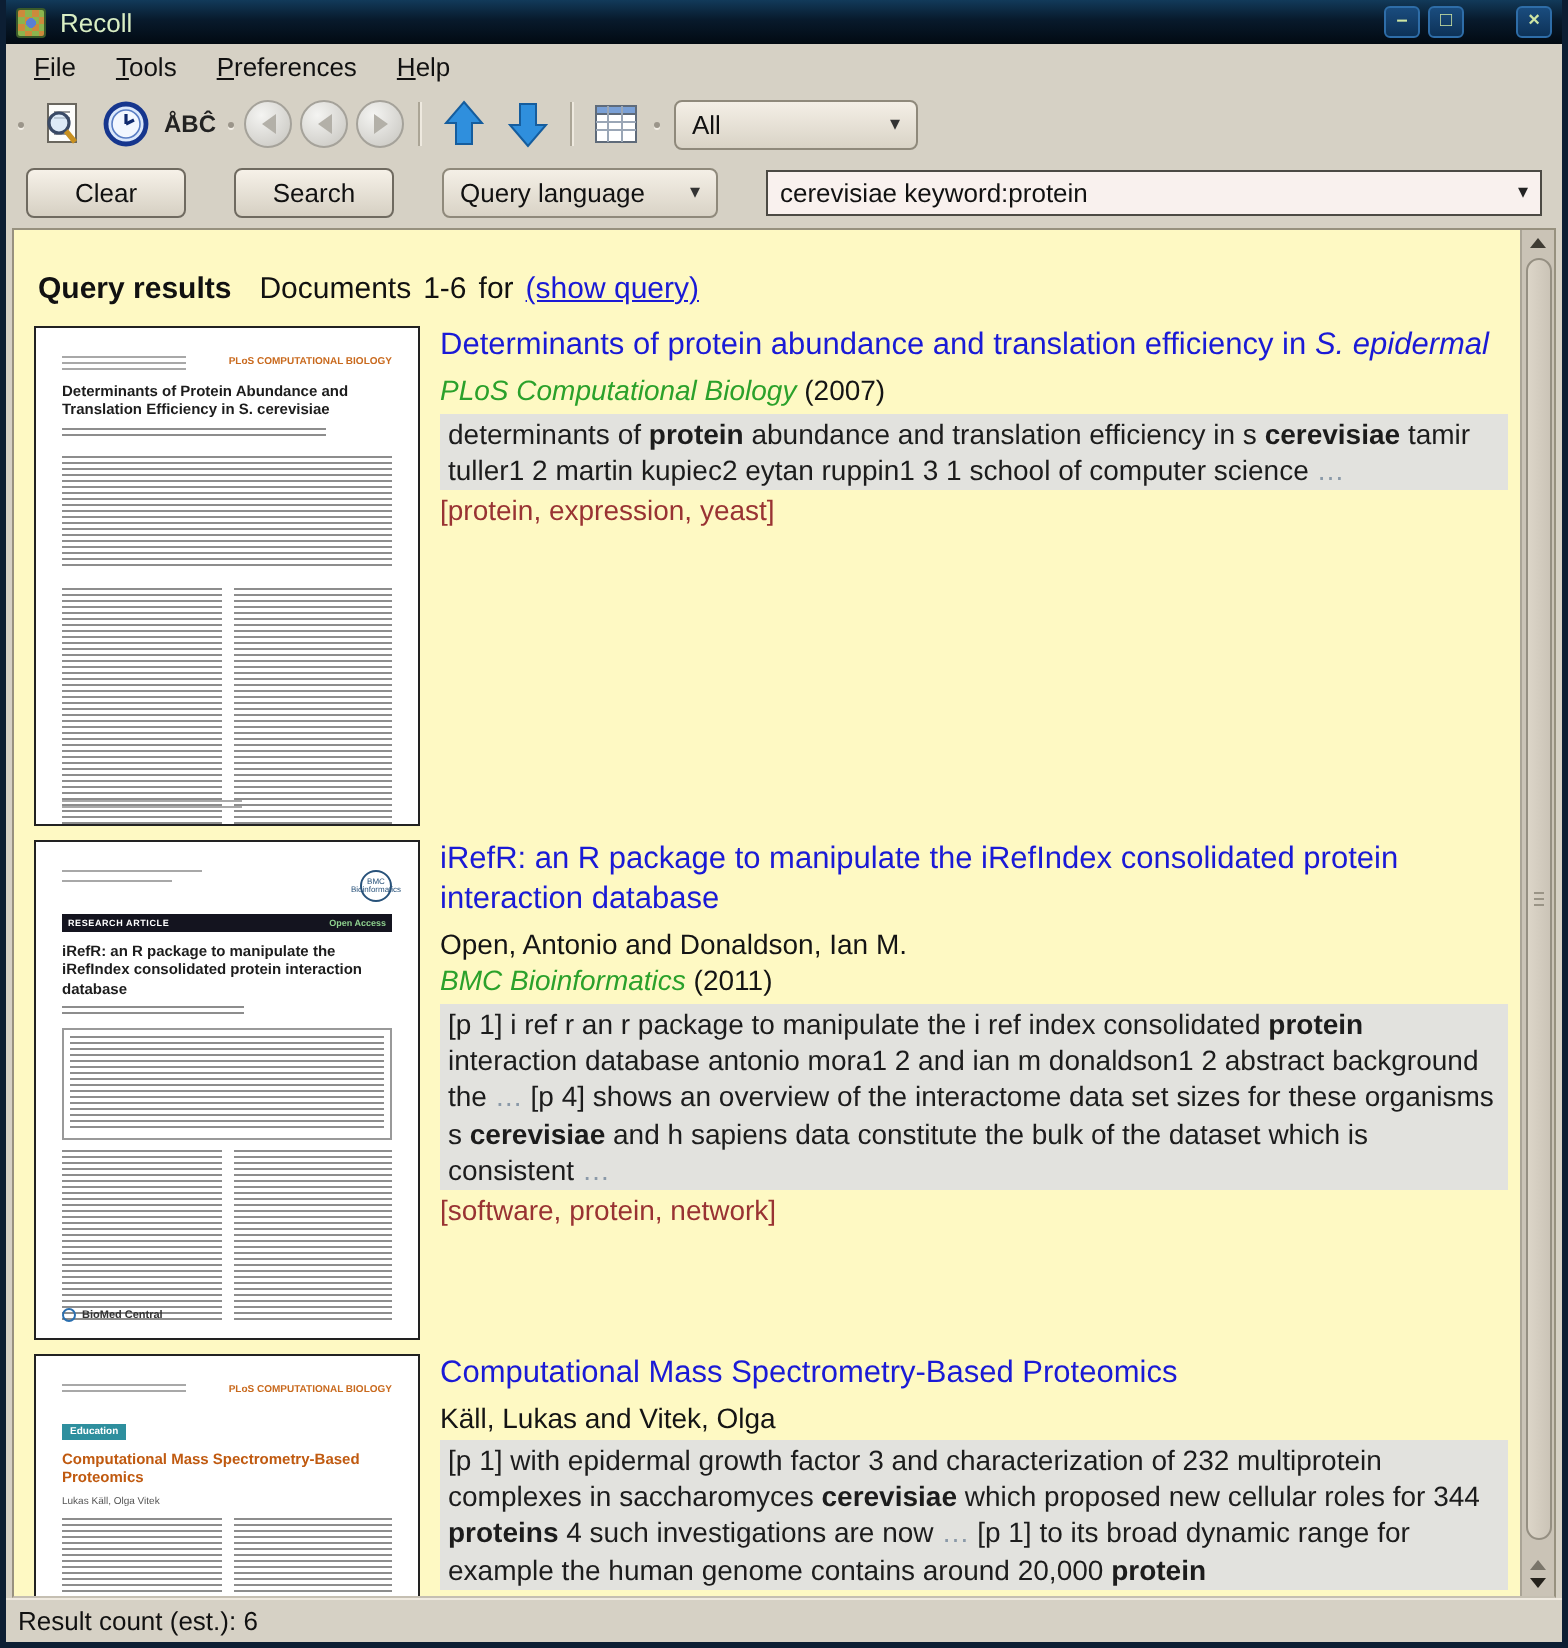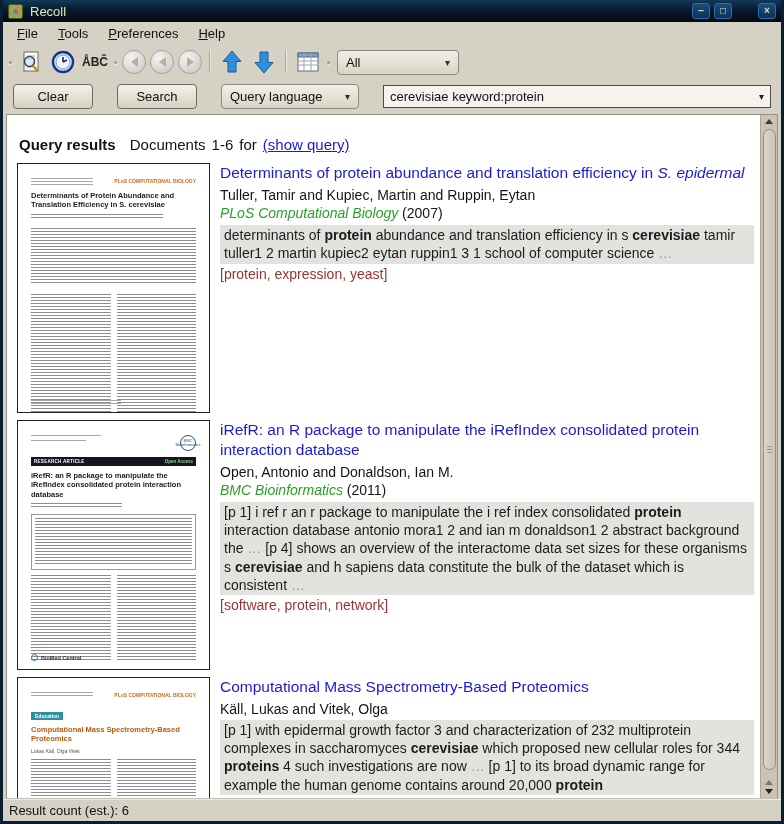--- a/index.html
+++ b/index.html
@@ -46,21 +46,21 @@
   .searchbar{height:32px;flex:0 0 32px;display:flex;align-items:center;padding:0 10px;gap:24px;}
   .btn{min-width:80px;height:25px;border:1px solid #6f6a60;border-radius:4px;font-size:13px;color:#111;
     background:linear-gradient(#f6f1e8,#d6d0c3);display:flex;align-items:center;justify-content:center;}
   .combo.mode{width:138px;}
   .queryfield{flex:1;height:23px;background:#f9f1ee;border:1px solid #4c4a44;display:flex;
     align-items:center;padding:0 6px;font-size:13px;color:#111;}
   .queryfield .caret{margin-left:auto;font-size:10px;color:#222;}
 
   
   .results-frame{flex:1;margin:2px 3px 0 3px;border:1px solid #97917f;border-bottom-color:#c5bfb2;
-    background:#ffffff;display:flex;overflow:hidden;}
+    background:#fef9c3;display:flex;overflow:hidden;}
   .results-content{flex:1;overflow:hidden;padding:8px 6px 0 10px;}
   .results-header{font-size:15px;color:#111;margin:2px 0 10px 2px;display:flex;align-items:baseline;gap:6px;}
   .rh-title{font-weight:bold;font-size:15px;margin-right:8px;}
   .rh-range{font-weight:normal;margin-top:11px;}
   .rh-link{color:#1a1ad6;text-decoration:underline;cursor:pointer;}
 
   .result-row{display:flex;gap:10px;margin-bottom:7px;}
   .thumb{width:193px;height:250px;flex:0 0 193px;background:#fff;border:1px solid #222;
     padding:14px 13px 10px 13px;overflow:hidden;position:relative;}
   .tl{background-image:repeating-linear-gradient(to bottom,#8d8d8d 0 1px,transparent 1px 3px);}
@@ -244,21 +244,20 @@
           <div class="th-cols">
             <div class="th-col tl" style="height:122px;"></div>
             <div class="th-col tl" style="height:122px;"></div>
           </div>
           <div class="th-foot">
             <div class="tl lite" style="width:90px;height:4px;"></div>
           </div>
         </div>
         <div class="res-details">
           <div class="res-title"><span>Determinants of protein abundance and translation efficiency in </span><span class="i">S. epidermal</span></div>
-          <div class="res-authors">Tuller, Tamir and Kupiec, Martin and Ruppin, Eytan</div>
           <div class="res-journal"><span class="journal">PLoS Computational Biology</span><span> (2007)</span></div>
           <div class="res-snippet"><span>determinants of </span><span class="b">protein</span><span> abundance and translation efficiency in s </span><span class="b">cerevisiae</span><span> tamir tuller1 2 martin kupiec2 eytan ruppin1 3 1 school of computer science </span><span class="dots"> …</span></div>
           <div class="res-keywords">[protein, expression, yeast]</div>
         </div>
       </div>
 
       <div class="result-row">
         <div class="thumb">
           <div class="th-head">
             <div>

